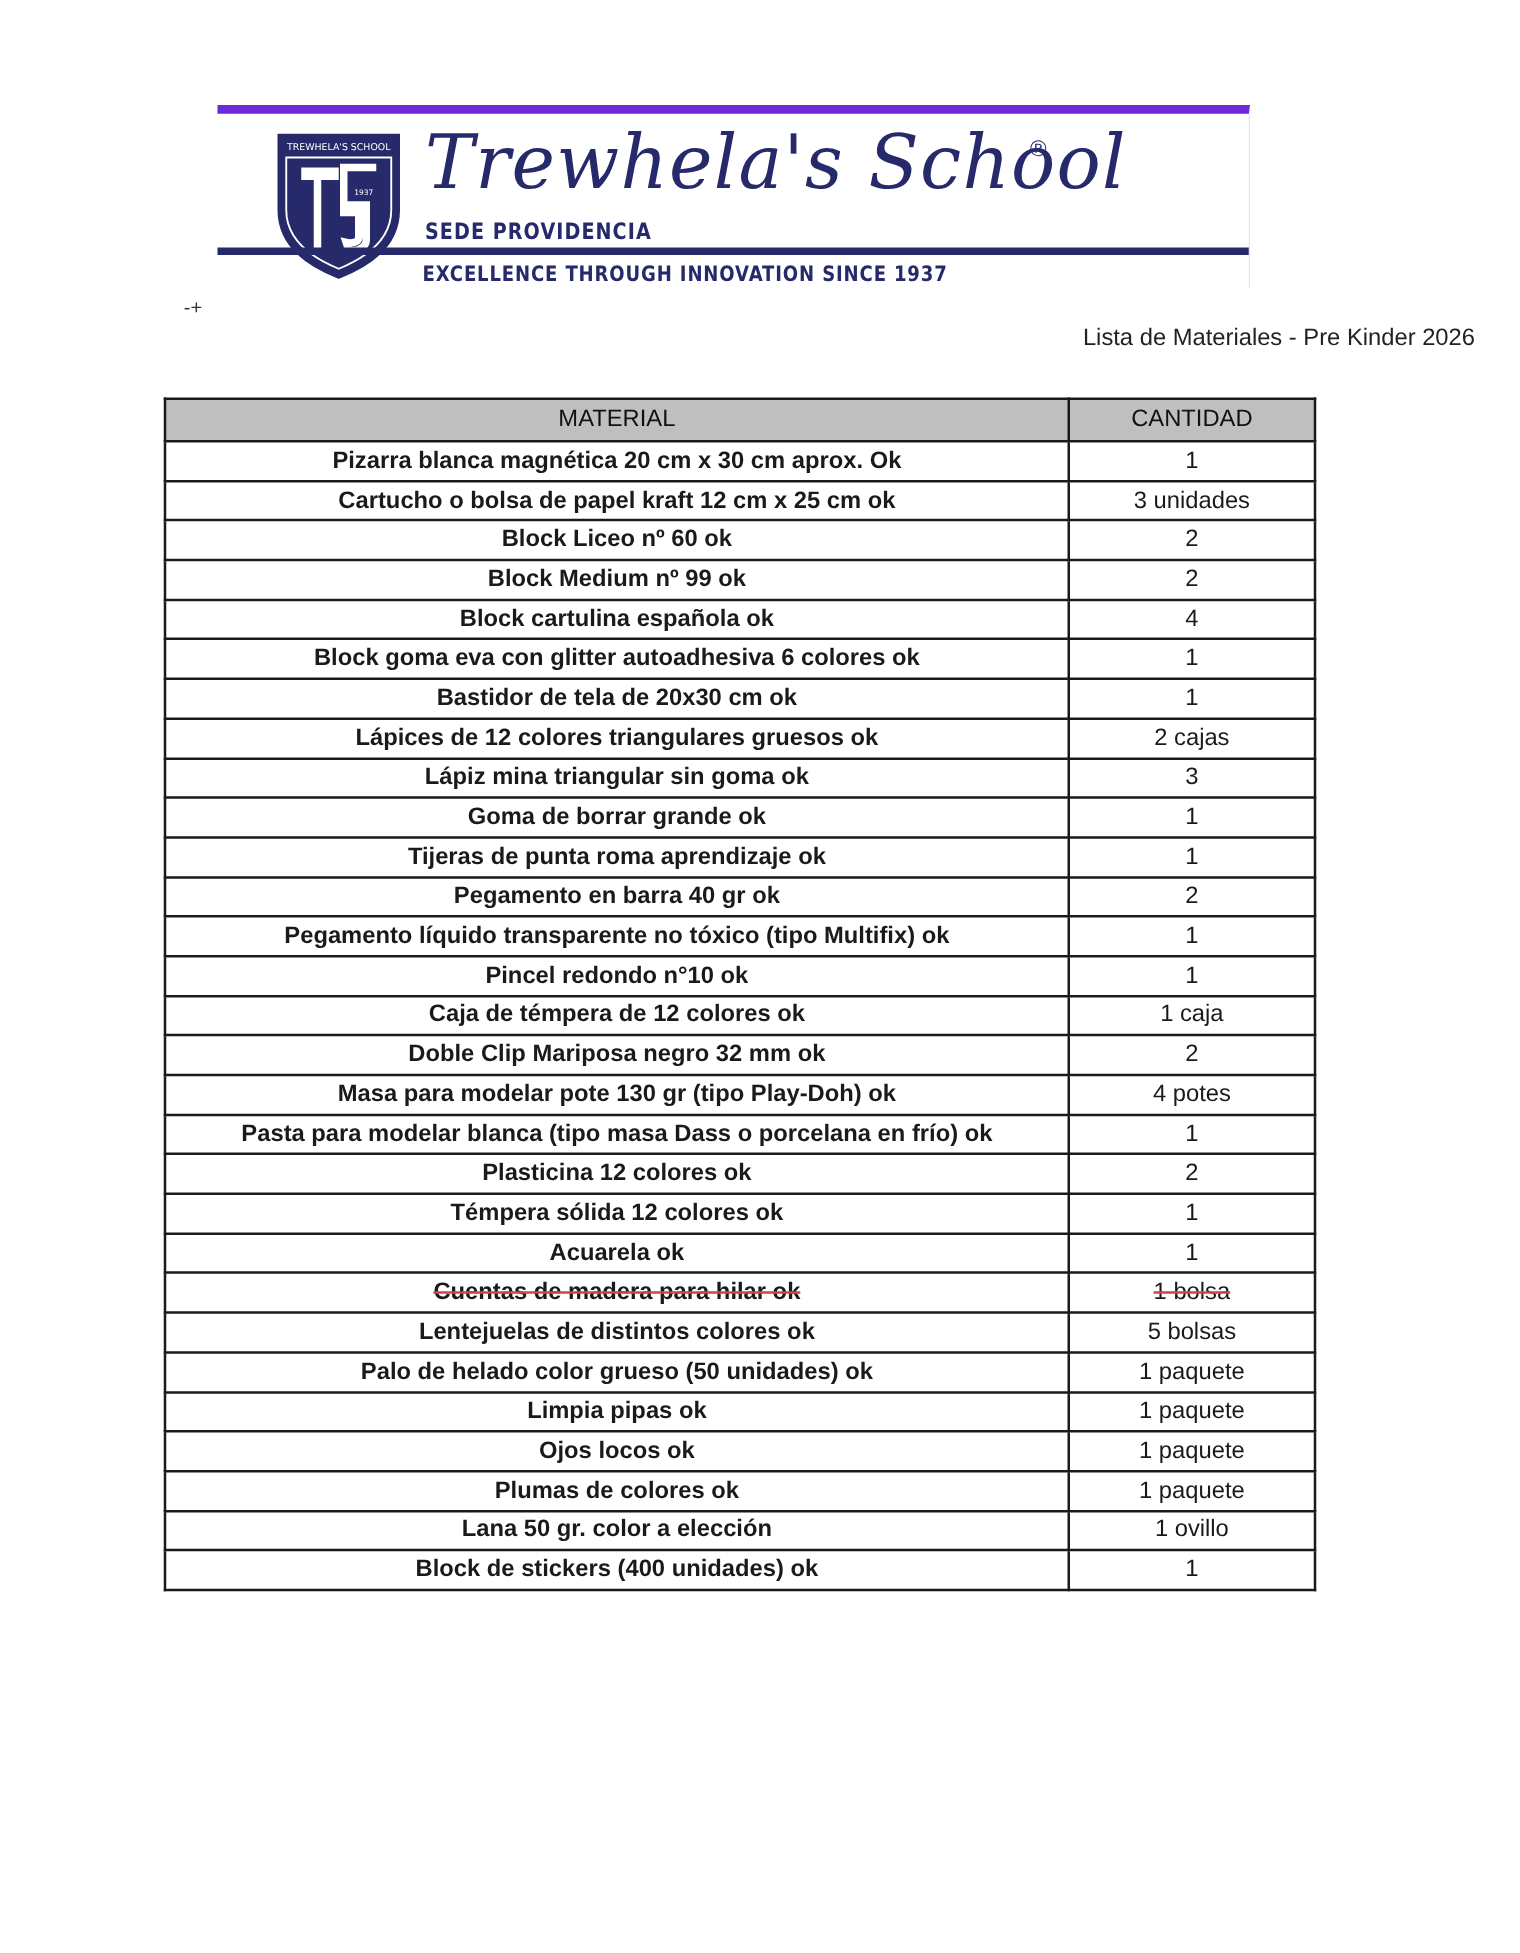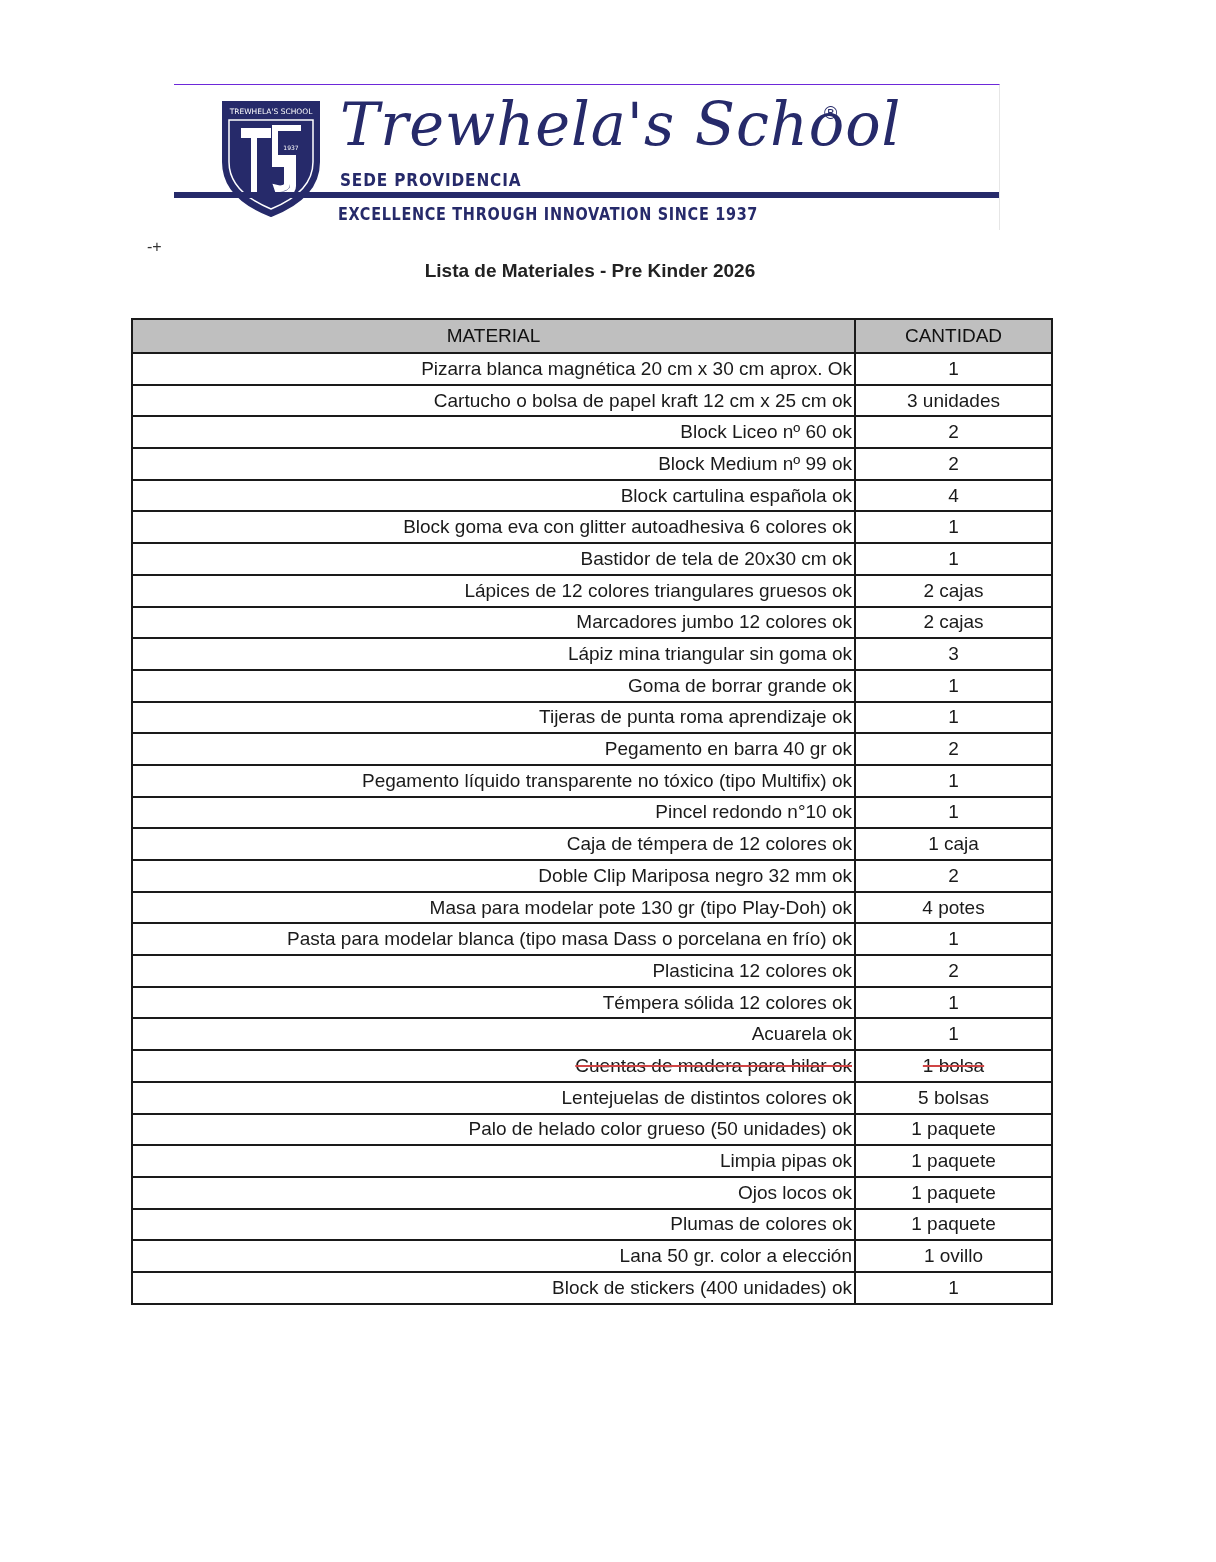--- a/index.html
+++ b/index.html
@@ -1,34 +1,34 @@
 <!DOCTYPE html>
 <html><head>
 <meta charset="utf-8">
 <style>
   html, body { margin: 0; padding: 0; background: #ffffff; }
   body { width: 1216px; height: 1562px; position: relative; font-family: "Liberation Sans", sans-serif; color: #1a1a1a; overflow: hidden; }
 
-  .header-banner { position: absolute; left: 174px; top: 84px; width: 826px; height: 146px; border-top: 1px solid #6d28d9; border-right: 1px solid #e6e6e6; box-sizing: border-box; background: #fff; }
+  .header-banner { position: absolute; left: 174px; top: 84px; width: 826px; height: 146px; border-top: 7px solid #6d28d9; border-right: 1px solid #e6e6e6; box-sizing: border-box; background: #fff; }
   .shield { position: absolute; left: 45px; top: 13px; width: 104px; height: 120px; }
   .script-name { position: absolute; left: 166px; top: 4px; font-family: "DejaVu Serif", serif; font-style: italic; font-size: 60px; color: #262a6a; letter-spacing: 1px; white-space: nowrap; transform: scaleX(0.98); transform-origin: left; }
   .reg-mark { position: absolute; left: 650px; top: 18px; font-size: 18px; color: #262a6a; }
   .campus { position: absolute; left: 166px; top: 84px; font-family: "DejaVu Sans", sans-serif; font-weight: bold; font-size: 18px; color: #262a6a; letter-spacing: 1px; transform: scaleX(0.85); transform-origin: left; white-space: nowrap; }
   .banner-rule { position: absolute; left: 0; right: 0; top: 107px; height: 6px; background: #262a6a; }
   .motto { position: absolute; left: 164px; top: 119px; font-family: "DejaVu Sans", sans-serif; font-weight: bold; font-size: 17px; color: #262a6a; letter-spacing: 0.8px; transform: scaleX(0.85); transform-origin: left; white-space: nowrap; }
 
   .stray-mark { position: absolute; left: 147px; top: 238px; font-size: 16px; color: #333; }
 
-  .doc-title { position: absolute; left: 0; width: 1180px; top: 260px; text-align: center; font-family: "Liberation Sans", sans-serif; font-weight: bold; font-size: 19px; color: #222; }
+  .doc-title { position: absolute; left: 0; width: 1180px; top: 260px; text-align: right; font-family: "Liberation Sans", sans-serif; font-weight: normal; font-size: 19px; color: #222; }
 
   table.materials { position: absolute; left: 131px; top: 318px; width: 922px; border-collapse: collapse; table-layout: fixed; }
   table.materials th, table.materials td { border: 2px solid #1a1a1a; padding: 0 2px; height: 29.7px; font-size: 19px; font-family: "Liberation Sans", sans-serif; white-space: nowrap; overflow: hidden; }
   table.materials th { background: #bfbfbf; font-weight: normal; text-align: center; height: 32px; font-size: 19px; color: #111; margin-left: 48px; }
   table.materials th.col-material, table.materials td.cell-material { width: 717px; }
-  table.materials td.cell-material { text-align: right; }
+  table.materials td.cell-material { text-align: center; font-weight: bold; }
   table.materials td.cell-qty { text-align: center; }
   .struck { text-decoration: line-through; text-decoration-color: #d04545; text-decoration-thickness: 2px; }
 </style>
 </head>
 <body>
 
 <div class="header-banner">
   <svg class="shield" viewBox="0 0 104 120">
     <path d="M4 4 H100 V64 C100 92 78 108 52 118 C26 108 4 92 4 64 Z" fill="#262a6a" stroke="#262a6a" stroke-width="2"></path>
     <path d="M10 22 H94 V64 C94 88 74 102 52 111 C30 102 10 88 10 64 Z" fill="none" stroke="#ffffff" stroke-width="1.5"></path>
@@ -79,24 +79,20 @@
       <tr>
         <td class="cell-material"><span>Block goma eva con glitter autoadhesiva 6 colores ok</span></td>
         <td class="cell-qty"><span>1</span></td>
       </tr>
       <tr>
         <td class="cell-material"><span>Bastidor de tela de 20x30 cm ok</span></td>
         <td class="cell-qty"><span>1</span></td>
       </tr>
       <tr>
         <td class="cell-material"><span>Lápices de 12 colores triangulares gruesos ok</span></td>
-        <td class="cell-qty"><span>2 cajas</span></td>
-      </tr>
-      <tr>
-        <td class="cell-material"><span>Marcadores jumbo 12 colores ok</span></td>
         <td class="cell-qty"><span>2 cajas</span></td>
       </tr>
       <tr>
         <td class="cell-material"><span>Lápiz mina triangular sin goma ok</span></td>
         <td class="cell-qty"><span>3</span></td>
       </tr>
       <tr>
         <td class="cell-material"><span>Goma de borrar grande ok</span></td>
         <td class="cell-qty"><span>1</span></td>
       </tr>

